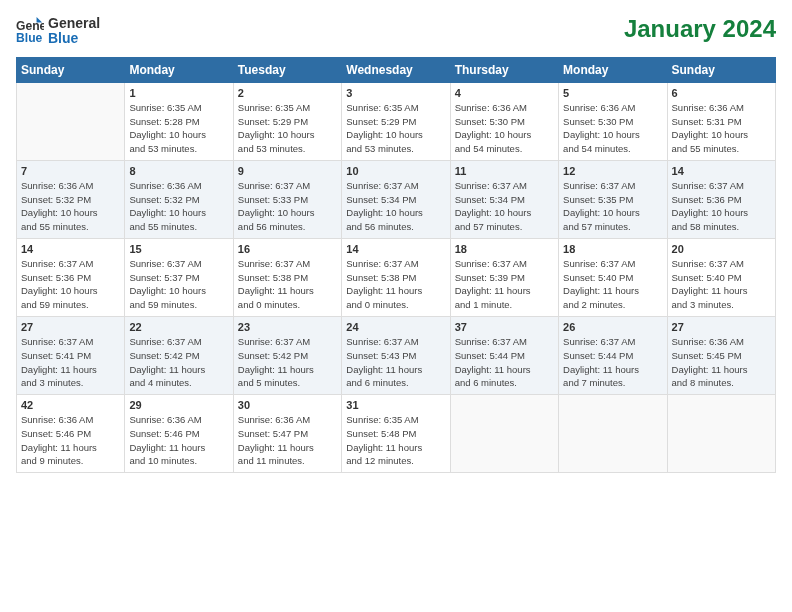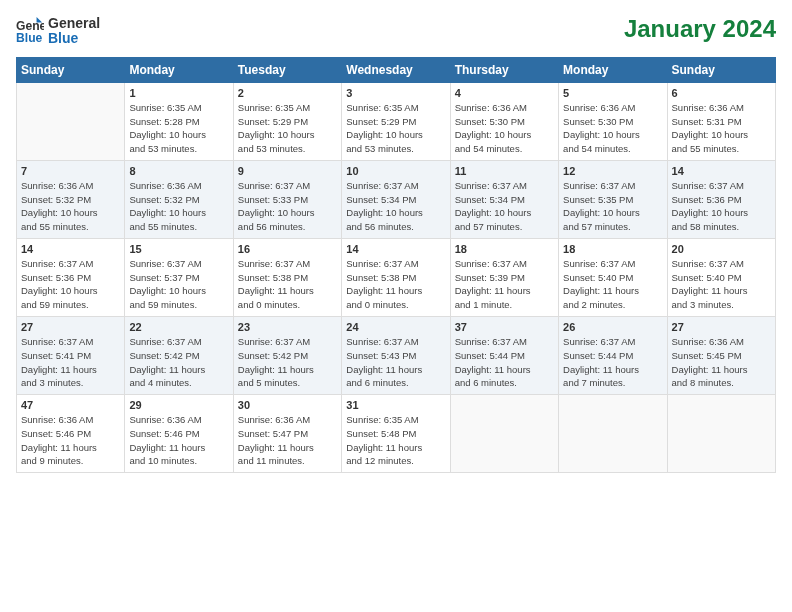--- a/index.html
+++ b/index.html
@@ -316,21 +316,21 @@
           <td>
             <span class="day-num">27</span>
             <div class="day-info" style="white-space: pre-line;">Sunrise: 6:36 AM
 Sunset: 5:45 PM
 Daylight: 11 hours
 and 8 minutes.</div>
           </td>
         </tr>
         <tr>
           <td>
-            <span class="day-num">47</span>
+            <span class="day-num">42</span>
             <div class="day-info" style="white-space: pre-line;">Sunrise: 6:36 AM
 Sunset: 5:46 PM
 Daylight: 11 hours
 and 9 minutes.</div>
           </td>
           <td>
             <span class="day-num">29</span>
             <div class="day-info" style="white-space: pre-line;">Sunrise: 6:36 AM
 Sunset: 5:46 PM
 Daylight: 11 hours

